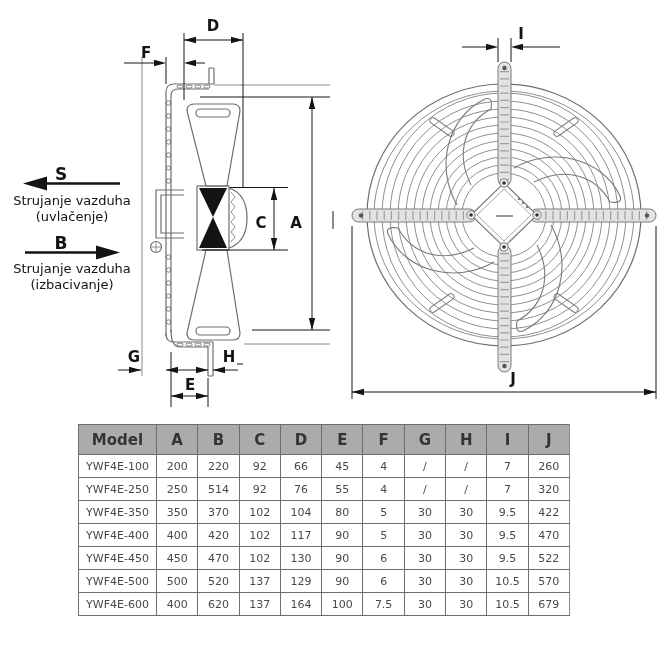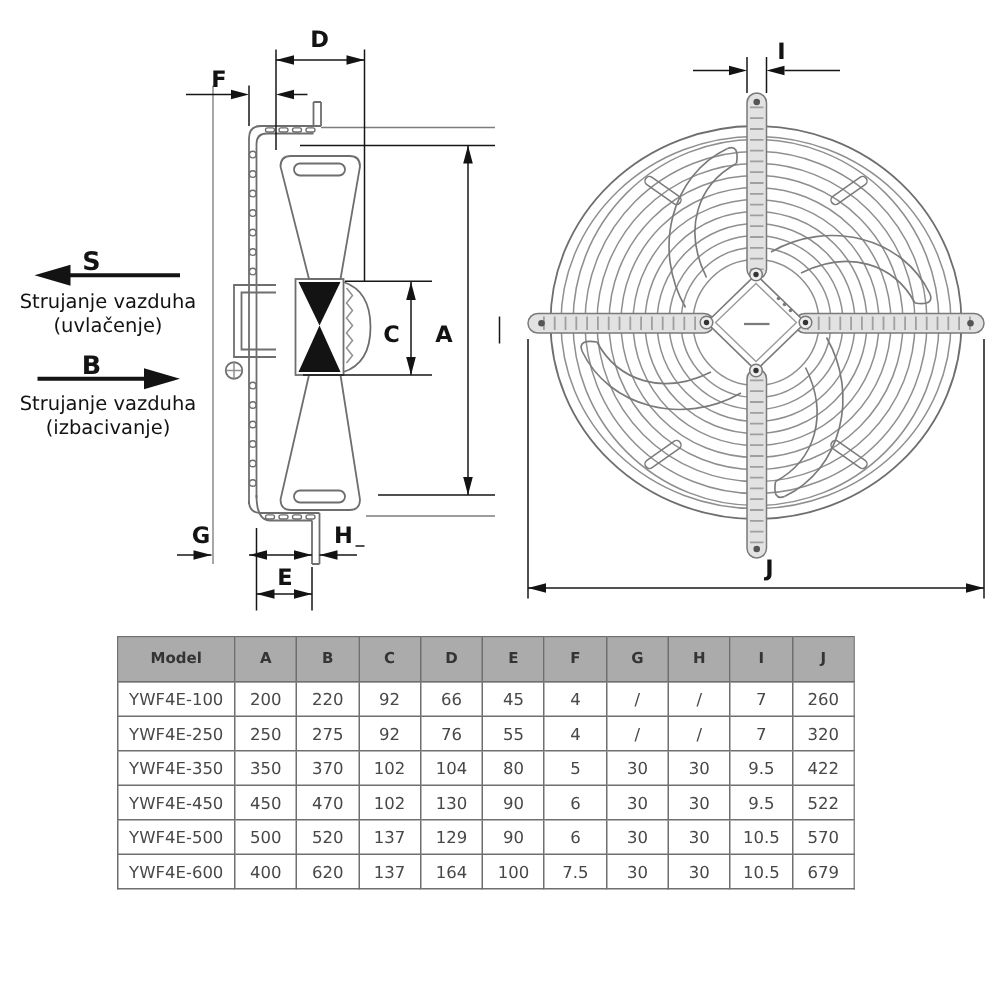--- a/index.html
+++ b/index.html
@@ -11,21 +11,21 @@
   .flow-letter{font-weight:bold;font-size:17px;fill:#131313;text-anchor:middle;}
   .flow-text{font-size:13px;fill:#131313;text-anchor:middle;}
   .draw{stroke:#6e6e6e;stroke-width:1.2;fill:none;}
   .draw-thin{stroke:#8f8f8f;stroke-width:1;fill:none;}
   .dim{stroke:#161616;stroke-width:1;fill:none;}
   .dim-gray{stroke:#7d7d7d;stroke-width:0.9;fill:none;}
   .ah{fill:#131313;stroke:none;}
   table.spec{position:absolute;left:78px;top:424px;width:492px;border-collapse:collapse;
              table-layout:fixed;background:#fff;}
   table.spec th{height:29px;background:#ababab;border:1px solid #6f6f6f;
-                font-size:10px;font-weight:bold;color:#343434;text-align:center;padding:0;}
+                font-size:15px;font-weight:bold;color:#343434;text-align:center;padding:0;}
   table.spec td{height:22px;border:1px solid #6f6f6f;font-size:11px;color:#484848;
                 text-align:center;padding:0;}
   table.spec th:first-child{width:77px;}
   table.spec td:last-child,table.spec th:last-child{border-right:1px solid #8a8a8a;}
 </style>
 </head>
 <body>
 
 <div class="canvas">
 
@@ -280,21 +280,21 @@
           <td>45</td>
           <td>4</td>
           <td>/</td>
           <td>/</td>
           <td>7</td>
           <td>260</td>
         </tr>
         <tr>
           <td>YWF4E-250</td>
           <td>250</td>
-          <td>275</td>
+          <td>514</td>
           <td>92</td>
           <td>76</td>
           <td>55</td>
           <td>4</td>
           <td>/</td>
           <td>/</td>
           <td>7</td>
           <td>320</td>
         </tr>
         <tr>
@@ -304,20 +304,33 @@
           <td>102</td>
           <td>104</td>
           <td>80</td>
           <td>5</td>
           <td>30</td>
           <td>30</td>
           <td>9.5</td>
           <td>422</td>
         </tr>
         <tr>
+          <td>YWF4E-400</td>
+          <td>400</td>
+          <td>420</td>
+          <td>102</td>
+          <td>117</td>
+          <td>90</td>
+          <td>5</td>
+          <td>30</td>
+          <td>30</td>
+          <td>9.5</td>
+          <td>470</td>
+        </tr>
+        <tr>
           <td>YWF4E-450</td>
           <td>450</td>
           <td>470</td>
           <td>102</td>
           <td>130</td>
           <td>90</td>
           <td>6</td>
           <td>30</td>
           <td>30</td>
           <td>9.5</td>

